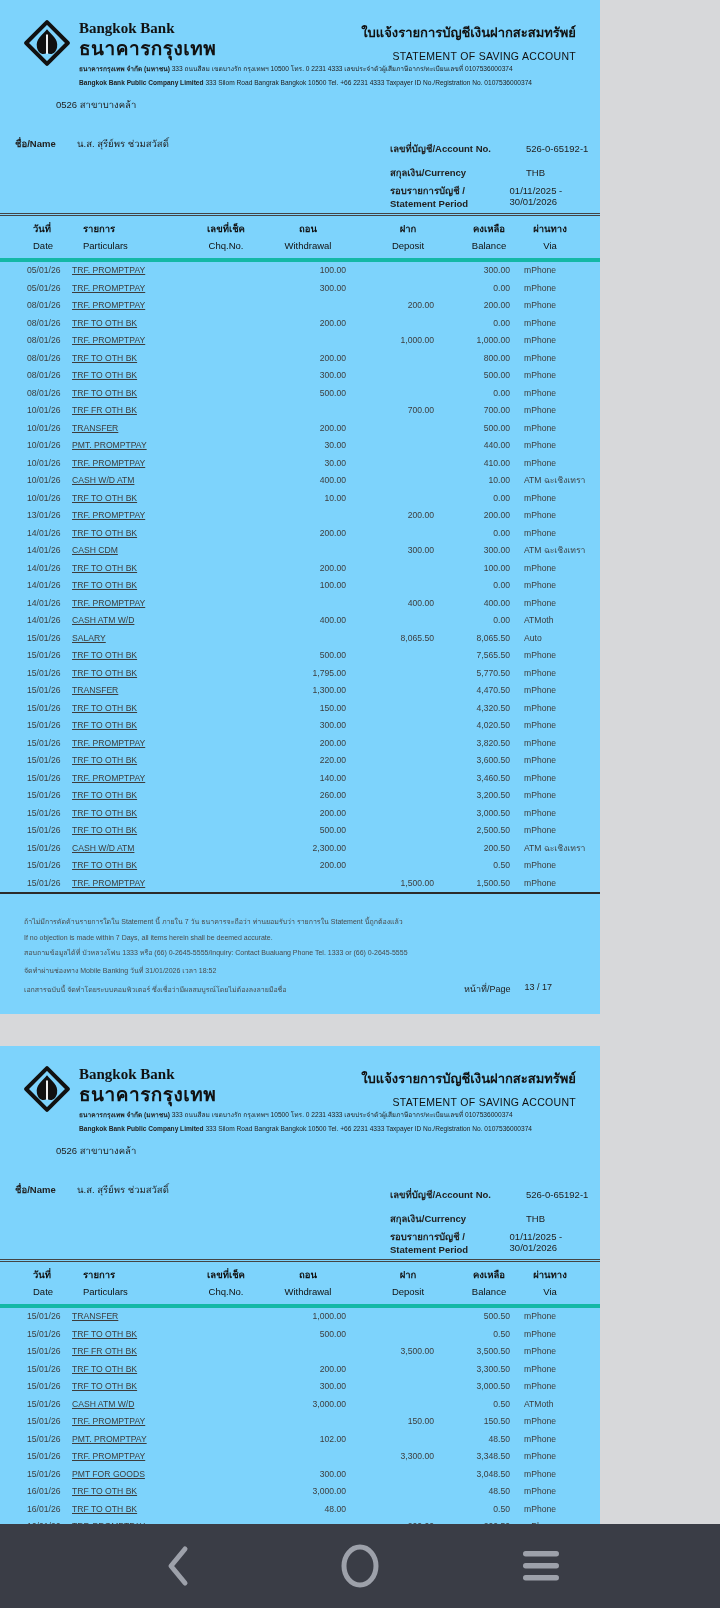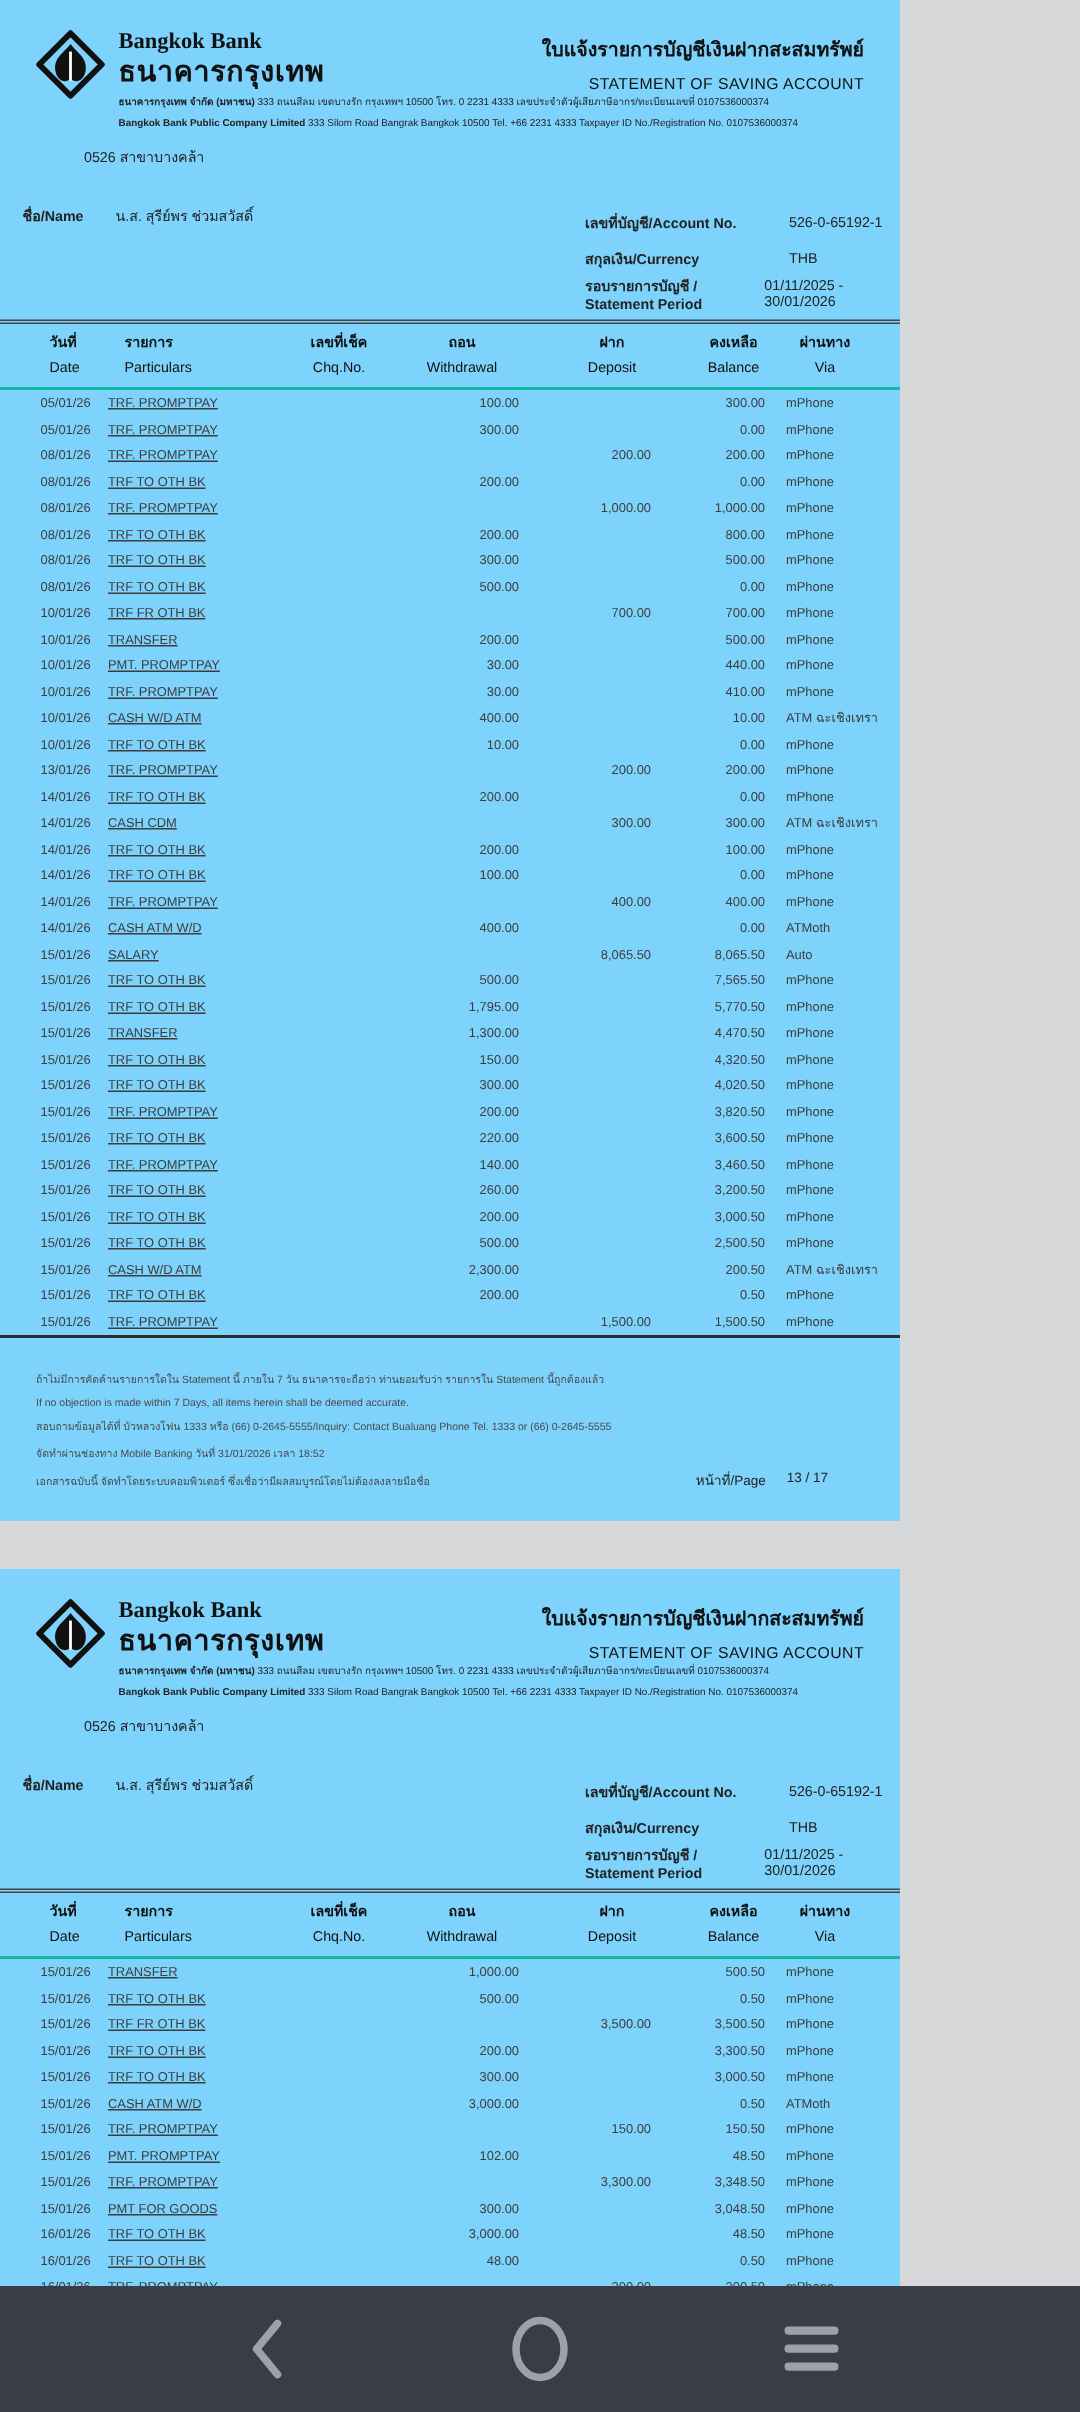--- a/index.html
+++ b/index.html
@@ -31,21 +31,21 @@
   .acct{position:relative;margin-top:24px;height:70px;font-size:9.5px;color:#222;}
   .acct-left{position:absolute;left:15px;top:0;display:flex;}
   .acct-left .lbl{font-weight:bold;width:62px;}
   .acct-right{position:absolute;left:390px;top:0;}
   .ar-row{display:flex;height:24px;align-items:center;}
   .ar-row .lbl{font-weight:bold;width:136px;}
   .ar-row .val{color:#222;}
 
   
   .stmt-table{margin-top:7px;}
-  .t-head{border-top:3px double #444;border-bottom:2px solid #14b8a6;padding:6px 0 5px;}
+  .t-head{border-top:3px double #444;border-bottom:4px solid #14b8a6;padding:6px 0 5px;}
   .h-row,.row{display:grid;grid-template-columns:46px 128px 56px 108px 92px 70px 1fr;padding:0 24px;}
   .h-row{font-size:9.5px;line-height:14px;color:#111;}
   .h-row.th{font-weight:bold;margin-bottom:3px;}
   .h-row .h0{text-align:left;padding-left:9px;}
   .h-row .h1{text-align:left;padding-left:13px;}
   .h-row .h2,.h-row .h3,.h-row .h4,.h-row .h5,.h-row .h6{text-align:center;}
   .t-body{border-bottom:2.5px solid #2b2b2b;}
   .row{height:17.5px;line-height:17.5px;font-size:8.6px;color:#3d3d3d;white-space:nowrap;}
   .row .c0{padding-left:3px;}
   .row .c1{padding-left:2px;text-decoration:underline;}

